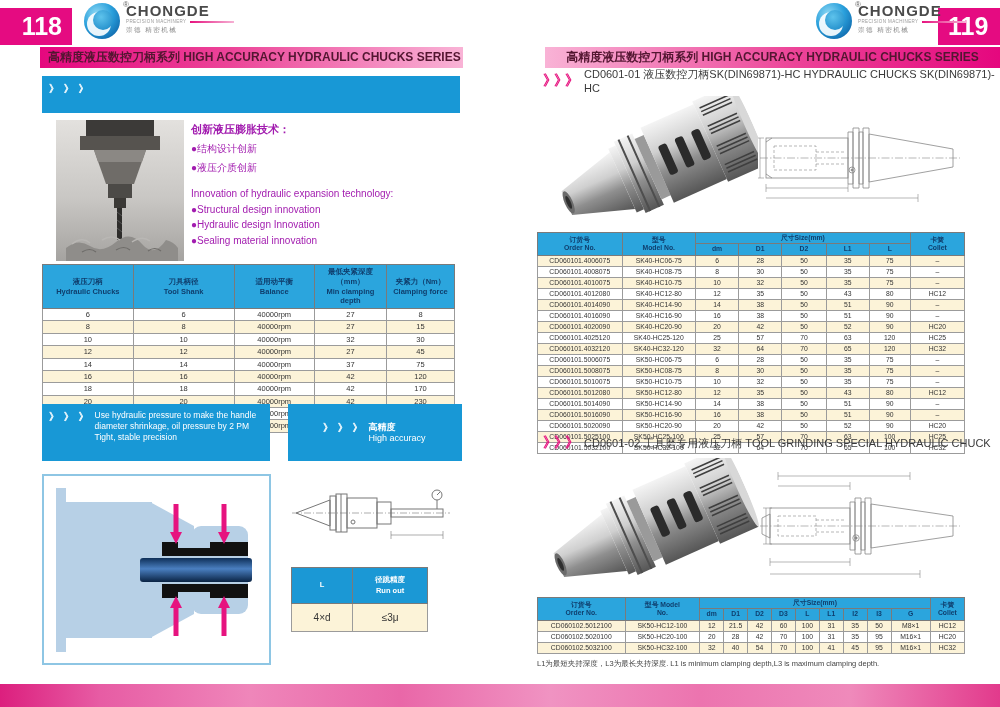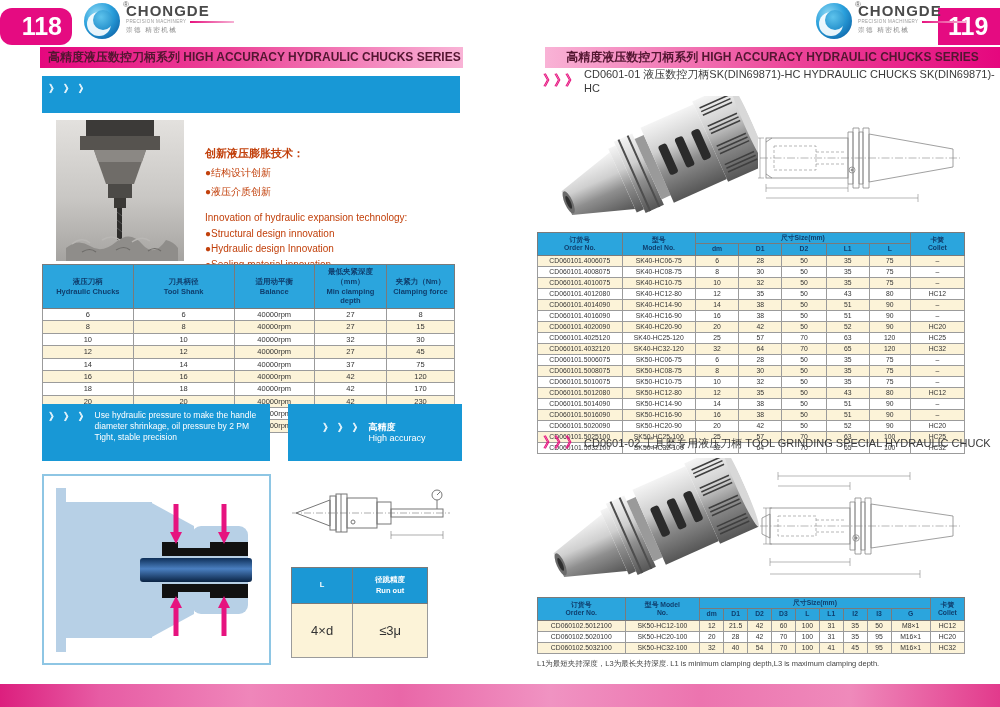--- a/index.html
+++ b/index.html
@@ -1,21 +1,21 @@
 <!DOCTYPE html>
 <html><head>
 <meta charset="utf-8">
 <style>
   html,body{margin:0;padding:0;background:#fff;}
   .sheet{position:relative;width:1000px;height:707px;background:#fff;overflow:hidden;
          font-family:"Liberation Sans",sans-serif;}
   
   .pagenum{position:absolute;top:8px;height:37px;width:62px;background:#e50b81;color:#fff;
            font-size:25px;font-weight:bold;display:flex;align-items:center;}
-  .pagenum.left{left:0;justify-content:flex-end;padding-right:10px;border-radius:12px;}
+  .pagenum.left{left:0;justify-content:flex-end;padding-right:10px;}
   .pagenum.right{left:938px;justify-content:flex-start;padding-left:10px;}
   
   .logo{position:absolute;top:3px;display:flex;align-items:flex-start;gap:6px;}
   .logo.l1{left:84px;} .logo.l2{left:816px;}
   .globe{position:relative;width:36px;height:36px;border-radius:50%;
          background:radial-gradient(circle at 35% 30%,#8fd9f4,#2aa0dc 45%,#0b5fa4 90%);}
   .globe::before{content:'';position:absolute;left:3px;top:9px;width:24px;height:24px;border-radius:50%;
          background:#fff;opacity:.9;}
   .globe::after{content:'';position:absolute;left:9px;top:7px;width:20px;height:20px;border-radius:50%;
          background:radial-gradient(circle at 40% 35%,#5ec3ec,#1583c4);}
@@ -39,42 +39,42 @@
   .bb-en{font-size:9px;line-height:1.3;}
   .notebox{left:42px;top:76px;width:418px;height:37px;}
   .pressbox{left:42px;top:404px;width:228px;height:57px;}
   .pressbox .bb-zh,.pressbox .bb-en{font-size:8.5px;}
   .accbox{left:288px;top:404px;width:174px;height:57px;align-items:center;}
   .accbox .inner{padding-left:28px;}
   
   .mphoto{position:absolute;left:56px;top:120px;width:128px;height:141px;
           background:linear-gradient(180deg,#e3e1de 0%,#c9c7c4 55%,#a5a3a0 100%);}
   
-  .innov{position:absolute;left:205px;top:122px;width:268px;color:#c2410c;margin-top:24px;}
+  .innov{position:absolute;left:191px;top:122px;width:268px;color:#a21caf;}
   .innov .t{font-size:11px;font-weight:bold;margin:0 0 5px;}
   .innov p{font-size:10px;margin:0 0 4.5px;}
   .innov .gap{height:9px;}
   
   table{border-collapse:collapse;table-layout:fixed;position:absolute;}
   th,td{text-align:center;}
   .spec{left:42px;top:264px;width:413px;}
   .spec th{background:#2ba5dd;color:#0f3e6d;font-size:7.5px;font-weight:bold;
            border:1px solid #7a7a7a;padding:2px 1px;line-height:1.3;}
   .spec td{font-size:7.5px;color:#333;border:1px solid #9b9b9b;padding:1px;line-height:1.25;}
   .stripe-even tbody tr:nth-child(even){background:#fcf3d8;}
   .stripe-odd  tbody tr:nth-child(odd){background:#fcf3d8;}
   .otable th{background:#2ba5dd;color:#0f3e6d;font-size:6.8px;font-weight:bold;
              border:1px solid #7a7a7a;padding:1px;line-height:1.25;}
   .otable td{font-size:6.8px;color:#333;border:1px solid #9b9b9b;padding:1px 1px;height:8px;line-height:1.05;}
   .ot1{left:537px;top:232px;width:428px;}
   .ot2{left:537px;top:597px;width:428px;}
   .rt{left:291px;top:567px;width:137px;}
   .rt th{background:#1b98d5;color:#fff;font-size:7.5px;font-weight:bold;border:1px solid #7a7a7a;
          padding:7px 2px;line-height:1.4;}
-  .rt td{background:#fcf3d8;font-size:13px;color:#333;border:1px solid #9b9b9b;padding:19px;}
+  .rt td{background:#fcf3d8;font-size:10px;color:#333;border:1px solid #9b9b9b;padding:8px;}
   
   .phead{position:absolute;display:flex;align-items:center;font-size:11px;color:#3a3a3a;}
   .phead .pchev{color:#e6137f;font-weight:bold;font-size:14px;letter-spacing:-3px;margin-right:8px;}
   .ph1{left:543px;top:67px;} .ph2{left:543px;top:434px;}
   
   .diagbox{position:absolute;left:42px;top:474px;width:229px;height:191px;border:2px solid #8ec6e4;
            box-sizing:border-box;background:#fff;}
   .tdraw1{position:absolute;left:290px;top:487px;}
   .pphoto{position:absolute;overflow:hidden;}
   .pp1{left:558px;top:96px;width:200px;height:138px;}

